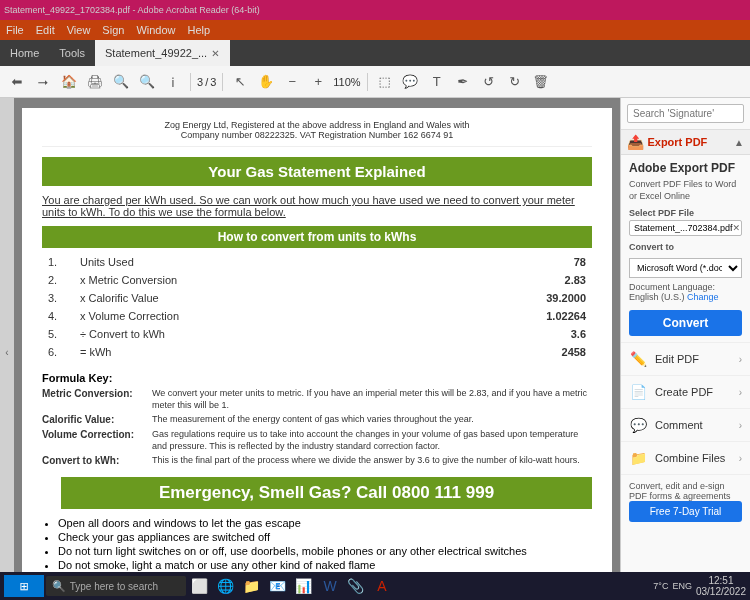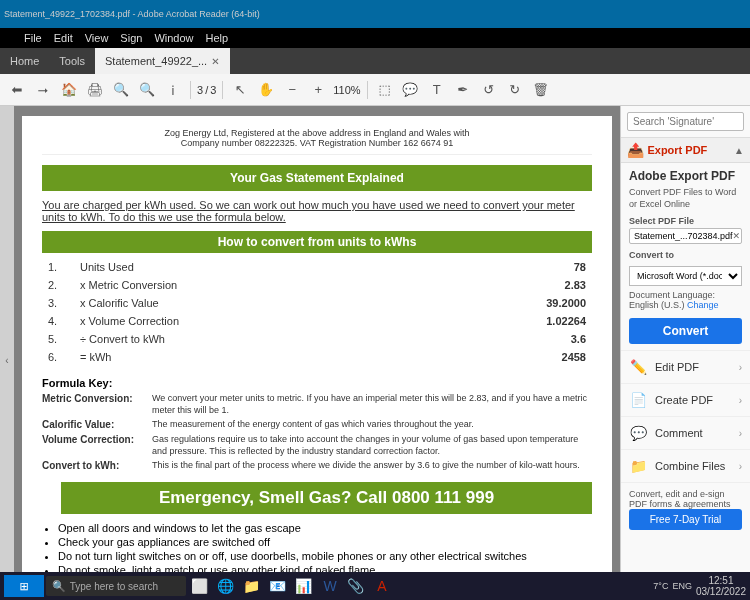--- a/index.html
+++ b/index.html
@@ -1,23 +1,23 @@
 <!DOCTYPE html>
 <html><head>
   <meta charset="utf-8">
   <style>
     * { box-sizing: border-box; margin: 0; padding: 0; }
     body { font-family: Arial, sans-serif; font-size: 12px; background: #e0e0e0; width: 750px; height: 600px; overflow: hidden; }
 
     
-    .taskbar { background: #0369a1; height: 28px; display: flex; align-items: center; padding: 0 4px; }
+    .taskbar { background: #be185d; height: 20px; display: flex; align-items: center; padding: 0 4px; }
     .taskbar-title { color: #ccc; font-size: 9px; }
 
     
-    .menubar { background: #000000; height: 20px; display: flex; align-items: center; padding: 0 24px; gap: 12px; }
+    .menubar { background: #c2410c; height: 20px; display: flex; align-items: center; padding: 0 6px; gap: 12px; }
     .menubar span { color: #ddd; font-size: 11px; cursor: pointer; }
 
     
     .tabbar { background: #3c3c3c; height: 26px; display: flex; align-items: center; }
     .tab-home { color: #ccc; font-size: 11px; padding: 0 10px; height: 100%; display: flex; align-items: center; }
     .tab-tools { color: #ccc; font-size: 11px; padding: 0 10px; height: 100%; display: flex; align-items: center; }
     .tab-doc { background: #f0f0f0; color: #333; font-size: 11px; padding: 0 10px; height: 100%; display: flex; align-items: center; gap: 4px; }
     .tab-close { color: #666; font-size: 10px; cursor: pointer; }
 
     
@@ -29,21 +29,21 @@
     
     .main { display: flex; height: calc(600px - 14px - 20px - 26px - 32px); }
 
     
     .pdf-area { flex: 1; background: #808080; overflow-y: auto; padding: 10px; display: flex; flex-direction: column; align-items: center; }
     .pdf-page { background: white; width: 590px; min-height: 500px; padding: 12px 20px; }
 
     
     .company-footer { text-align: center; font-size: 9px; color: #333; margin-bottom: 10px; border-bottom: 1px solid #eee; padding-bottom: 6px; }
 
-    .section-header-green { background: #6a9a1f; color: white; font-size: 12px; font-weight: bold; text-align: center; padding: 6px; margin-bottom: 8px; }
+    .section-header-green { background: #6a9a1f; color: white; font-size: 15px; font-weight: bold; text-align: center; padding: 6px; margin-bottom: 8px; }
     .intro-text { font-size: 11px; color: #333; margin-bottom: 8px; text-align: left; text-decoration: underline; }
     .sub-header-green { background: #6a9a1f; color: white; font-size: 12px; font-weight: bold; text-align: center; padding: 4px; margin-bottom: 4px; }
 
     .conversion-table { width: 100%; font-size: 11px; margin-bottom: 10px; }
     .conversion-table tr td { padding: 2px 4px; }
     .conversion-table tr td:first-child { width: 30px; color: #333; }
     .conversion-table tr td:nth-child(2) { color: #333; }
     .conversion-table tr td:last-child { text-align: right; font-weight: bold; color: #333; }
 
     .formula-section { margin-bottom: 10px; }

